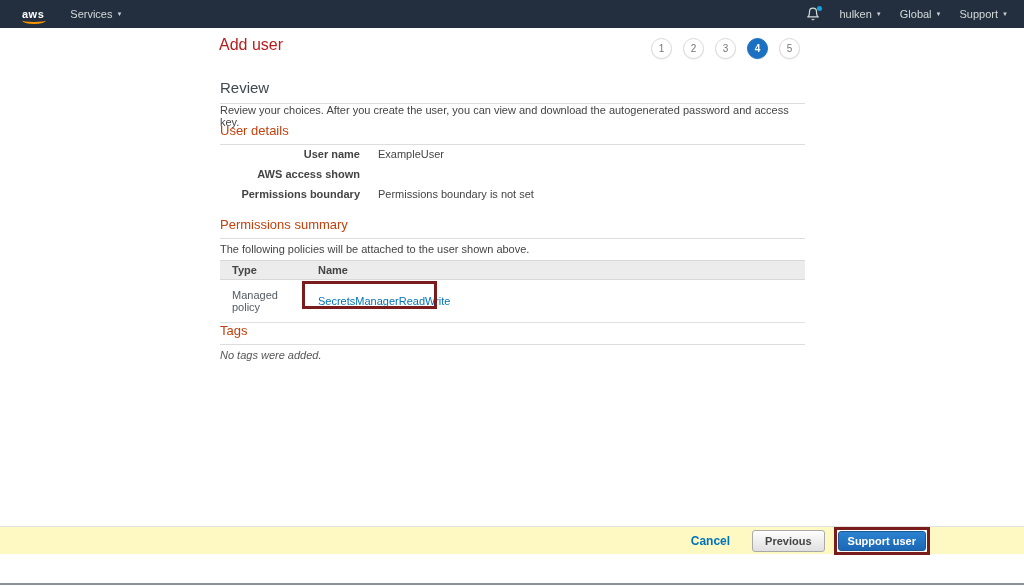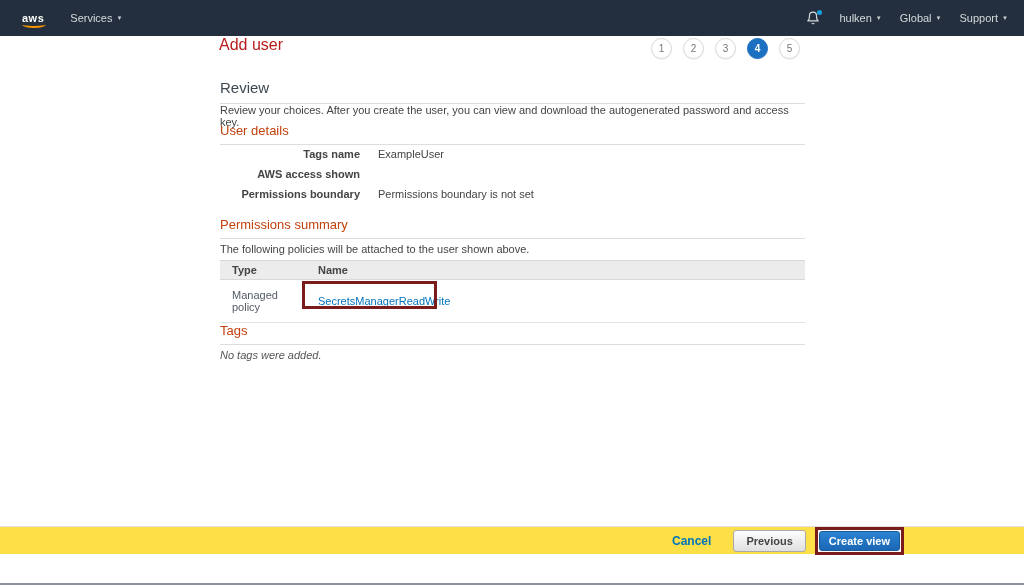--- a/index.html
+++ b/index.html
@@ -7,21 +7,21 @@
   body {
     font-family: "Liberation Sans", "DejaVu Sans", sans-serif;
     background: #ffffff;
     overflow: hidden;
     position: relative;
   }
   .page { position: relative; width: 1024px; height: 586px; background: #fff; }
 
   
   .topbar {
-    position: absolute; top: 0; left: 0; width: 1024px; height: 36px;
+    position: absolute; top: 0; left: 0; width: 1024px; height: 28px;
     background: #232f3e; display: flex; align-items: center;
     padding: 0 12px; font-size: 11px; color: #d4dada;
   }
   .aws-logo {
     position: relative; color: #ffffff; font-weight: bold; font-size: 11px;
     margin-left: 10px; letter-spacing: 0.5px; cursor: pointer;
   }
   .aws-logo::after {
     content: ""; position: absolute; left: 0px; right: -2px; bottom: -4px;
     height: 5px; border-bottom: 2px solid #f79400; border-radius: 50%;
@@ -86,23 +86,23 @@
 
   
   .annotation-box {
     position: absolute; border: 3px solid #7a1c1c; pointer-events: none;
   }
   #policy-annotation { left: 302px; top: 281px; width: 135px; height: 28px; }
 
   
   .footer {
     position: absolute; left: 0; top: 526px; width: 1024px; height: 28px;
-    border-top: 1px solid #e0e0e0; background: #fde047;
+    border-top: 1px solid #e0e0e0; background: #fef9c3;
     display: flex; align-items: center; justify-content: flex-end;
-    padding-right: 120px;
+    padding-right: 94px;
   }
   .cancel-link {
     font-size: 12px; font-weight: bold; color: #0073bb;
     margin-right: 22px; cursor: pointer; text-decoration: none;
   }
   .btn {
     font-size: 11px; font-weight: bold; border-radius: 3px; cursor: pointer;
     font-family: "Liberation Sans", sans-serif;
   }
   .btn-secondary {
@@ -169,21 +169,21 @@
   </div>
   <div class="section-block" style="top: 104px;">
     <div class="desc">Review your choices. After you create the user, you can view and download the autogenerated password and access key.</div>
   </div>
 
   <div class="section-block" style="top: 123px;">
     <div class="h-sub">User details</div>
   </div>
   <div class="section-block" style="top: 144px;">
     <div class="detail-row">
-      <span class="detail-label">Tags name</span>
+      <span class="detail-label">User name</span>
       <span class="detail-value">ExampleUser</span>
     </div>
     <div class="detail-row">
       <span class="detail-label">AWS access shown</span>
     </div>
     <div class="detail-row">
       <span class="detail-label">Permissions boundary</span>
       <span class="detail-value">Permissions boundary is not set</span>
     </div>
   </div>
@@ -219,19 +219,19 @@
   <div class="section-block" style="top: 349px;">
     <div class="tags-empty">No tags were added.</div>
   </div>
 
   <div class="annotation-box" id="policy-annotation"></div>
 
   <div class="footer">
     <a class="cancel-link">Cancel</a>
     <button class="btn btn-secondary">Previous</button>
     <span class="btn-primary-wrap">
-      <button class="btn btn-primary">Create view</button>
+      <button class="btn btn-primary">Support user</button>
     </span>
   </div>
 
   <div class="bottom-strip"></div>
 
 </div>
 
 </body></html>

